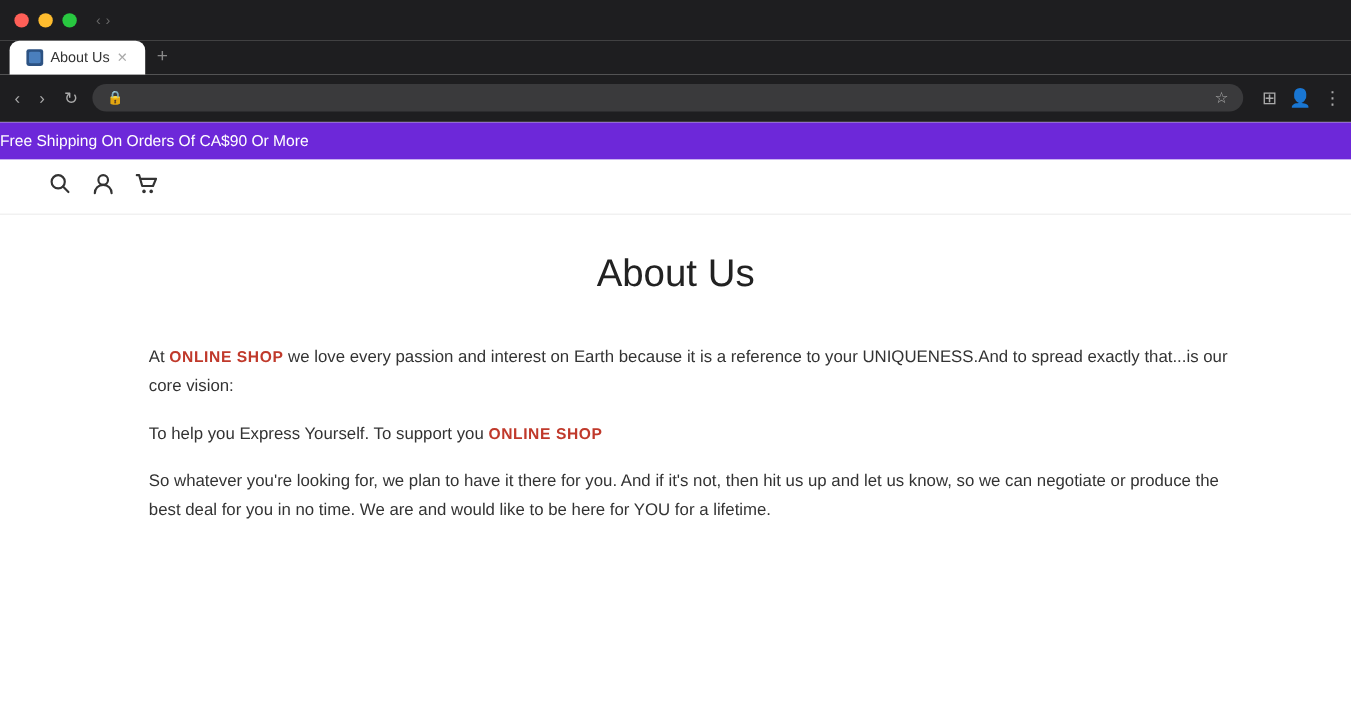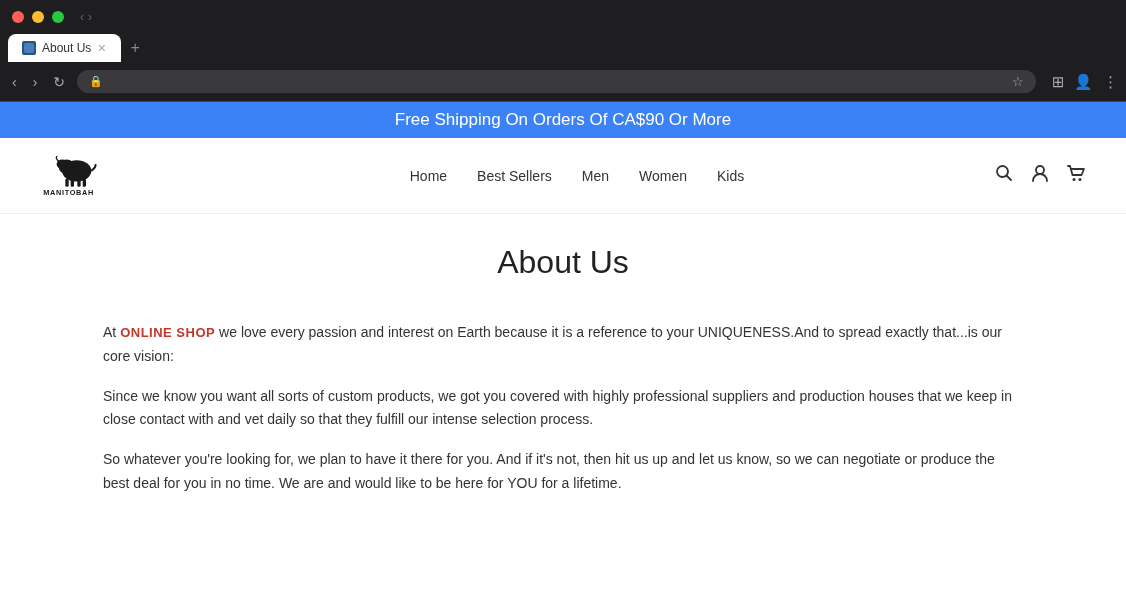--- a/index.html
+++ b/index.html
@@ -51,25 +51,24 @@
     .address-lock { color: #aaa; font-size: 11px; }
     .address-text { color: #ddd; }
     .address-actions { margin-left: auto; display: flex; gap: 8px; color: #aaa; font-size: 13px; }
     .toolbar-icons { display: flex; gap: 10px; color: #aaa; font-size: 15px; margin-left: 8px; }
 
     
     .page-wrapper { background: #fff; min-height: 460px; }
 
     
     .announcement-bar {
-      background: #3b82f6;
+      background: #6d28d9;
       color: #fff;
-      text-align: center;
       padding: 8px 0;
-      font-size: 17px;
+      font-size: 13px;
     }
 
     
     .site-header {
       display: flex;
       align-items: center;
       padding: 10px 40px;
       border-bottom: 1px solid #eee;
       background: #fff;
     }
@@ -119,20 +118,21 @@
       margin-bottom: 40px;
       color: #222;
     }
     .about-text {
       line-height: 1.7;
       color: #333;
       font-size: 14px;
     }
     .about-text p {
       margin-bottom: 16px;
+      margin-left: 21px;
     }
     .highlight {
       color: #c0392b;
       font-weight: 700;
       font-size: 13px;
       letter-spacing: 0.5px;
     }
 
     
     .top-bar {
@@ -214,47 +214,21 @@
   </div>
 </div>
 
 <div class="page-wrapper">
 
   <div class="announcement-bar">
     <span>Free Shipping On Orders Of CA$90 Or More</span>
   </div>
 
   <div class="site-header">
-    <div class="logo-area">
-
-      <svg class="logo-img" viewBox="0 0 120 70">
-
-        <ellipse cx="55" cy="28" rx="22" ry="16" fill="#1a1a1a"></ellipse>
-        <ellipse cx="40" cy="22" rx="12" ry="11" fill="#1a1a1a"></ellipse>
-        <ellipse cx="33" cy="18" rx="8" ry="7" fill="#1a1a1a"></ellipse>
-
-        <rect x="38" y="40" width="5" height="12" rx="2" fill="#1a1a1a"></rect>
-        <rect x="46" y="40" width="5" height="12" rx="2" fill="#1a1a1a"></rect>
-        <rect x="56" y="40" width="5" height="12" rx="2" fill="#1a1a1a"></rect>
-        <rect x="64" y="40" width="5" height="12" rx="2" fill="#1a1a1a"></rect>
-
-        <path d="M77 28 Q85 22 83 18" stroke="#1a1a1a" stroke-width="3" fill="none"></path>
-
-        <path d="M28 14 Q22 8 26 6" stroke="#1a1a1a" stroke-width="2" fill="none"></path>
-        <text x="5" y="65" font-family="Arial" font-size="11" font-weight="700" fill="#1a1a1a" letter-spacing="1">MANITOBAH</text>
-      </svg>
-    </div>
-
-    <nav class="main-nav">
-      <a class="nav-item">Home</a>
-      <a class="nav-item">Best Sellers</a>
-      <a class="nav-item">Men</a>
-      <a class="nav-item">Women</a>
-      <a class="nav-item">Kids</a>
-    </nav>
+
 
     <div class="header-icons">
       <span class="header-icon">
         <svg width="20" height="20" viewBox="0 0 20 20" fill="none">
             <circle cx="8.5" cy="8.5" r="5.5" stroke="#333" stroke-width="1.8"></circle>
             <line x1="12.5" y1="12.5" x2="17" y2="17" stroke="#333" stroke-width="1.8" stroke-linecap="round"></line>
           </svg>
       </span>
       <span class="header-icon">
         <svg width="20" height="20" viewBox="0 0 20 20" fill="none">
@@ -274,24 +248,24 @@
 
   <div class="page-content">
     <h1 class="page-title">About Us</h1>
 
     <div class="about-text">
 
       <p>
         <span>At </span><span class="highlight">ONLINE SHOP</span><span> we love every passion and interest on Earth because it is a reference to your UNIQUENESS.And to spread exactly that...is our core vision:</span>
       </p>
 
-
       <p>
-        <span>Since we know you want all sorts of custom products, we got you covered with highly professional suppliers and production houses that we keep in close contact with and vet daily so that they fulfill our intense selection process.</span>
+        <span>To help you Express Yourself. To support you </span><span class="highlight">ONLINE SHOP</span>
       </p>
+
 
 
 
       <p>
         <span>So whatever you're looking for, we plan to have it there for you. And if it's not, then hit us up and let us know, so we can negotiate or produce the best deal for you in no time. We are and would like to be here for YOU for a lifetime.</span>
       </p>
 
     </div>
   </div>
 

